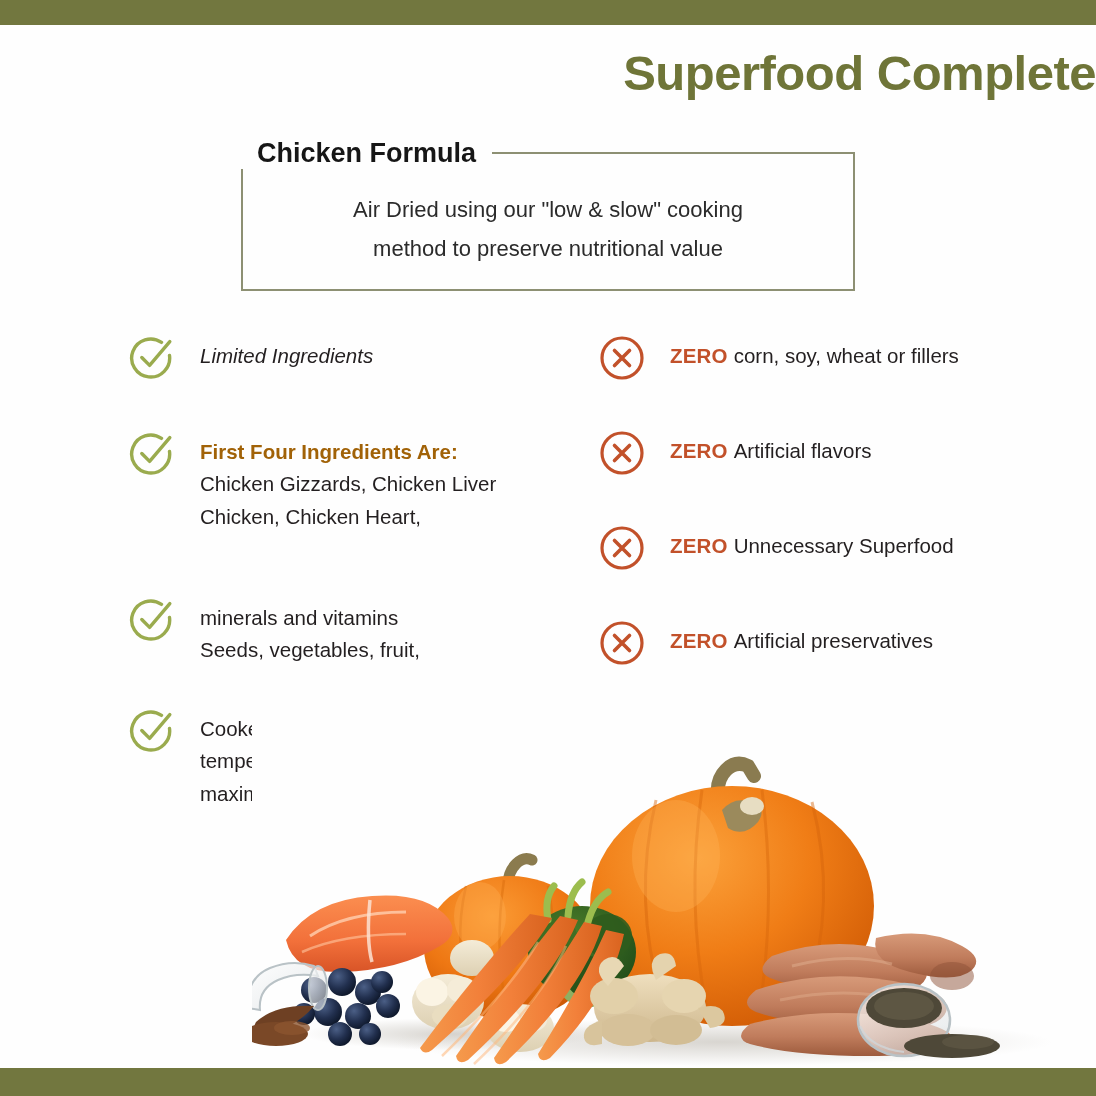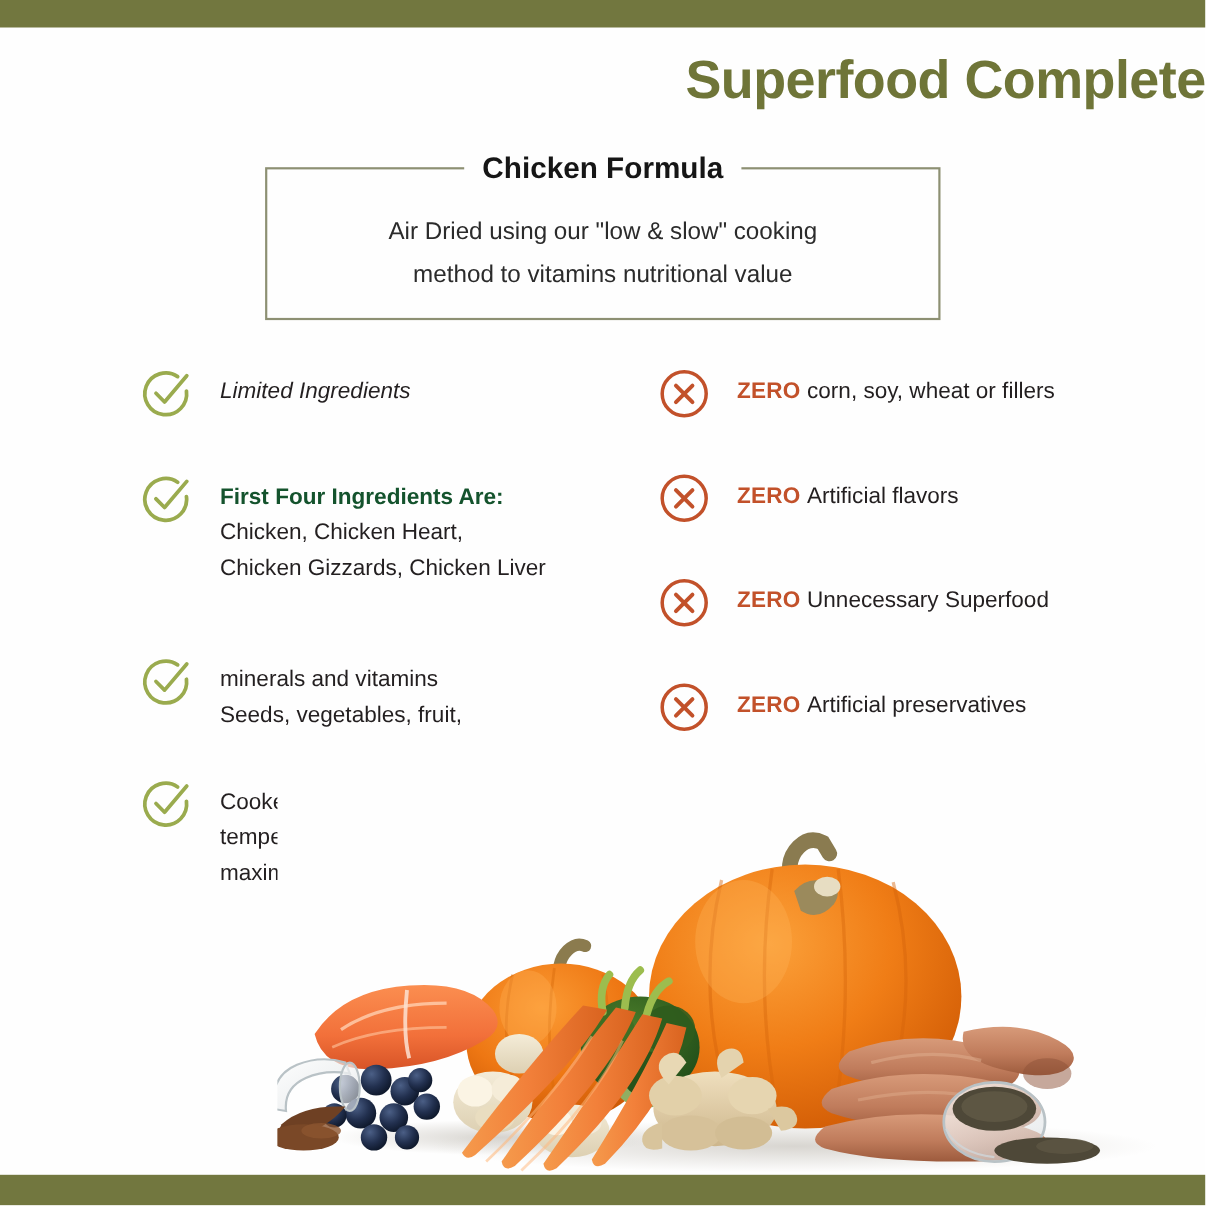--- a/index.html
+++ b/index.html
@@ -22,41 +22,41 @@
     font-size:49px;font-weight:bold;color:#6f7538;letter-spacing:-0.5px;
     line-height:1.05;
   }
 
   
   .formula-box{
     position:absolute;left:241px;top:152px;width:614px;height:139px;
     border:2px solid #8d9073;box-sizing:border-box;background:transparent;
   }
   .formula-title-wrap{
-    position:absolute;left:241px;top:137px;width:614px;text-align:center;
+    position:absolute;left:241px;top:137px;width:614px;text-align:left;
     pointer-events:none;
   }
   .formula-title{
     display:inline-block;background:#fefefe;padding:0 16px;
     font-size:27px;font-weight:bold;color:#161616;line-height:32px;
   }
   .formula-desc{
     position:absolute;left:241px;top:190px;width:614px;text-align:center;
     font-size:22px;color:#2b2b2b;line-height:1.78;font-weight:400;
   }
 
   
   .col-left{position:absolute;left:128px;top:334px;width:440px;}
   .col-right{position:absolute;left:598px;top:334px;width:440px;}
 
   .feat{position:relative;display:block;}
   .feat .icon{position:absolute;left:0;top:0;width:48px;height:48px;}
   .feat .body{margin-left:72px;padding-top:6px;font-size:20.5px;line-height:1.58;color:#231f20;}
 
-  .lbl-green{color:#14532d;font-weight:bold;}
+  .lbl-green{color:#a16207;font-weight:bold;}
   .lbl-zero{color:#c2512a;font-weight:bold;letter-spacing:0.2px;}
 
   
   #li0{position:absolute;left:0;top:0;font-style:italic;}
   #li1{position:absolute;left:0;top:96px;}
   #li2{position:absolute;left:0;top:262px;}
   #li3{position:absolute;left:0;top:373px;}
 
   #ri0{position:absolute;left:0;top:0;text-align:right;}
   #ri1{position:absolute;left:0;top:95px;}
@@ -78,21 +78,21 @@
   <div class="bar-top"></div>
 
   <div class="headline">Superfood Complete</div>
 
   <div class="formula-box"></div>
   <div class="formula-title-wrap">
     <span class="formula-title">Chicken Formula</span>
   </div>
   <div class="formula-desc">
     <div>Air Dried using our "low &amp; slow" cooking</div>
-    <div>method to vitamins nutritional value</div>
+    <div>method to preserve nutritional value</div>
   </div>
 
   <div class="col-left">
 
     <div class="feat" id="li0">
       <span class="icon">
         <svg width="48" height="48" viewBox="0 0 48 48">
           <path d="M33.5 8.4 A19 19 0 1 0 41.5 21.5" fill="none" stroke="#9aab4e" stroke-width="3.4" stroke-linecap="round"></path>
           <path d="M13.8 23.5 L21.6 31.4 L41.8 7.6" fill="none" stroke="#9aab4e" stroke-width="3.4" stroke-linecap="round" stroke-linejoin="round"></path>
         </svg>
@@ -104,22 +104,22 @@
 
     <div class="feat" id="li1">
       <span class="icon">
         <svg width="48" height="48" viewBox="0 0 48 48">
           <path d="M33.5 8.4 A19 19 0 1 0 41.5 21.5" fill="none" stroke="#9aab4e" stroke-width="3.4" stroke-linecap="round"></path>
           <path d="M13.8 23.5 L21.6 31.4 L41.8 7.6" fill="none" stroke="#9aab4e" stroke-width="3.4" stroke-linecap="round" stroke-linejoin="round"></path>
         </svg>
       </span>
       <div class="body">
         <div class="lbl-green">First Four Ingredients Are:</div>
+        <div>Chicken Gizzards, Chicken Liver</div>
         <div>Chicken, Chicken Heart,</div>
-        <div>Chicken Gizzards, Chicken Liver</div>
       </div>
     </div>
 
     <div class="feat" id="li2">
       <span class="icon">
         <svg width="48" height="48" viewBox="0 0 48 48">
           <path d="M33.5 8.4 A19 19 0 1 0 41.5 21.5" fill="none" stroke="#9aab4e" stroke-width="3.4" stroke-linecap="round"></path>
           <path d="M13.8 23.5 L21.6 31.4 L41.8 7.6" fill="none" stroke="#9aab4e" stroke-width="3.4" stroke-linecap="round" stroke-linejoin="round"></path>
         </svg>
       </span>

